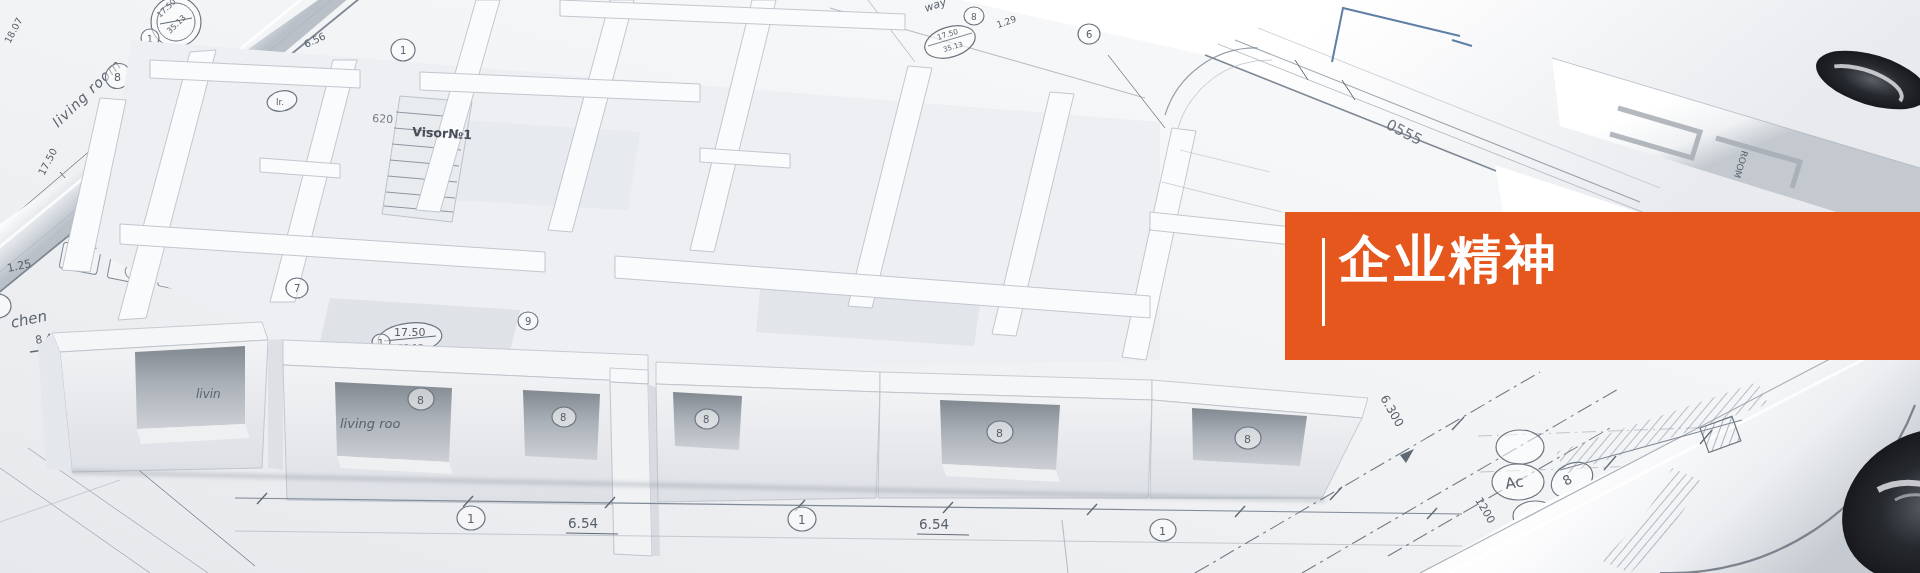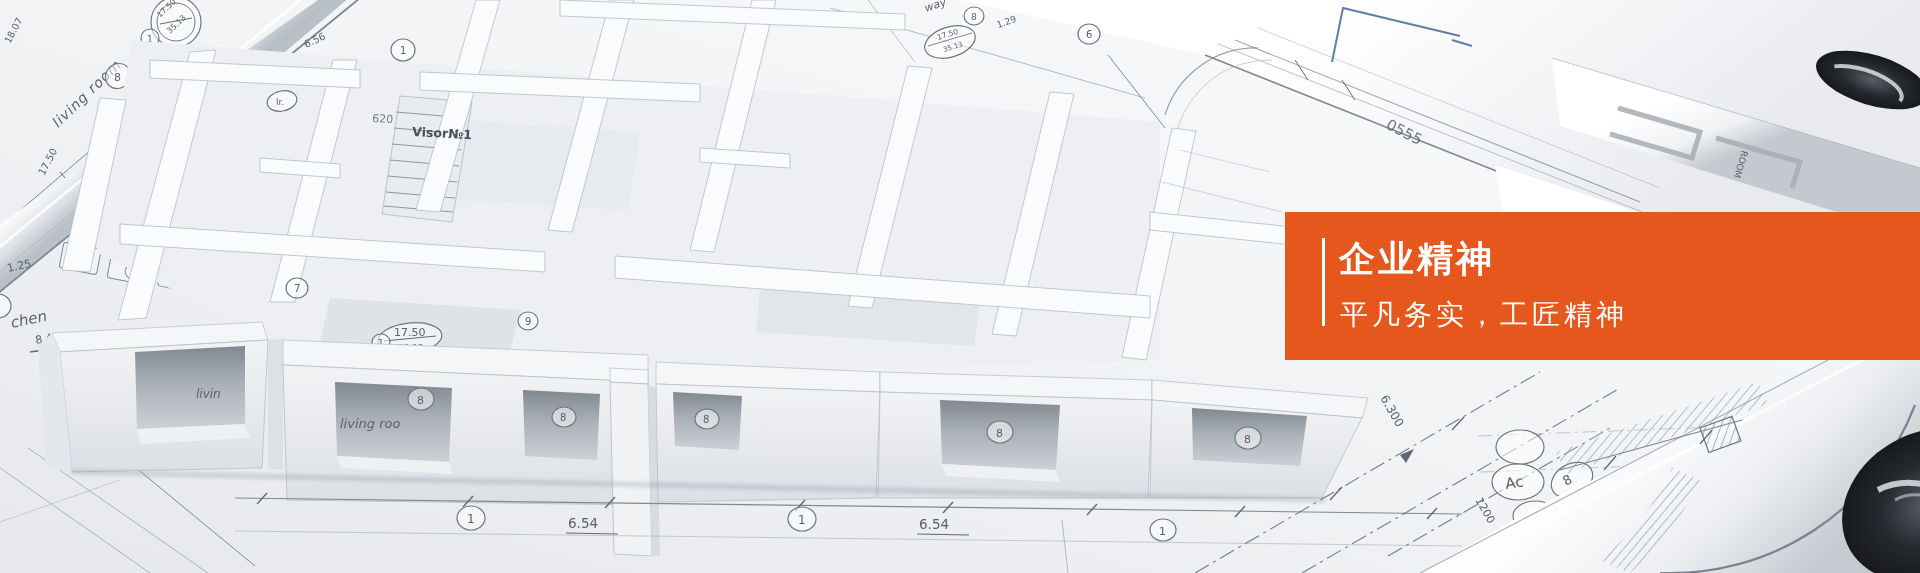--- a/index.html
+++ b/index.html
@@ -16,21 +16,21 @@
   .wall{fill:#fafbfd;stroke:#b3bbc4;stroke-width:.8;}
   .ptext{fill:#5a626c;font-style:italic;}
   .ntext{fill:#59616b;}
   
   .panel{
     position:absolute;left:1285px;top:212px;width:635px;height:148px;
     background:#e5571c;
   }
   .panel .bar{position:absolute;left:37px;top:26px;width:3px;height:88px;background:#ffffff;}
   .panel .title{
-    position:absolute;left:54px;top:24px;font-size:36px;line-height:46px;
+    position:absolute;left:54px;top:24px;font-size:52px;line-height:46px;
     font-weight:700;color:#ffffff;letter-spacing:3px;white-space:nowrap;
   }
   .panel .subtitle{
     position:absolute;left:55px;top:88px;font-size:28px;line-height:30px;
     font-weight:500;color:#ffffff;letter-spacing:4px;white-space:nowrap;
   }
 </style>
 </head>
 <body>
 
@@ -360,16 +360,15 @@
 
   <g opacity=".6">
     <line class="lnf" x1="1162" y1="182" x2="1282" y2="212" stroke-width=".9"></line>
     <line class="lnf" x1="1180" y1="150" x2="1270" y2="172" stroke-width=".8"></line>
   </g>
 </svg>
 
 <div class="panel">
   <div class="bar"></div>
   <div class="title">企业精神</div>
-  <div class="subtitle">平凡务实，工匠精神</div>
 </div>
 
 </div>
 
 </body></html>

